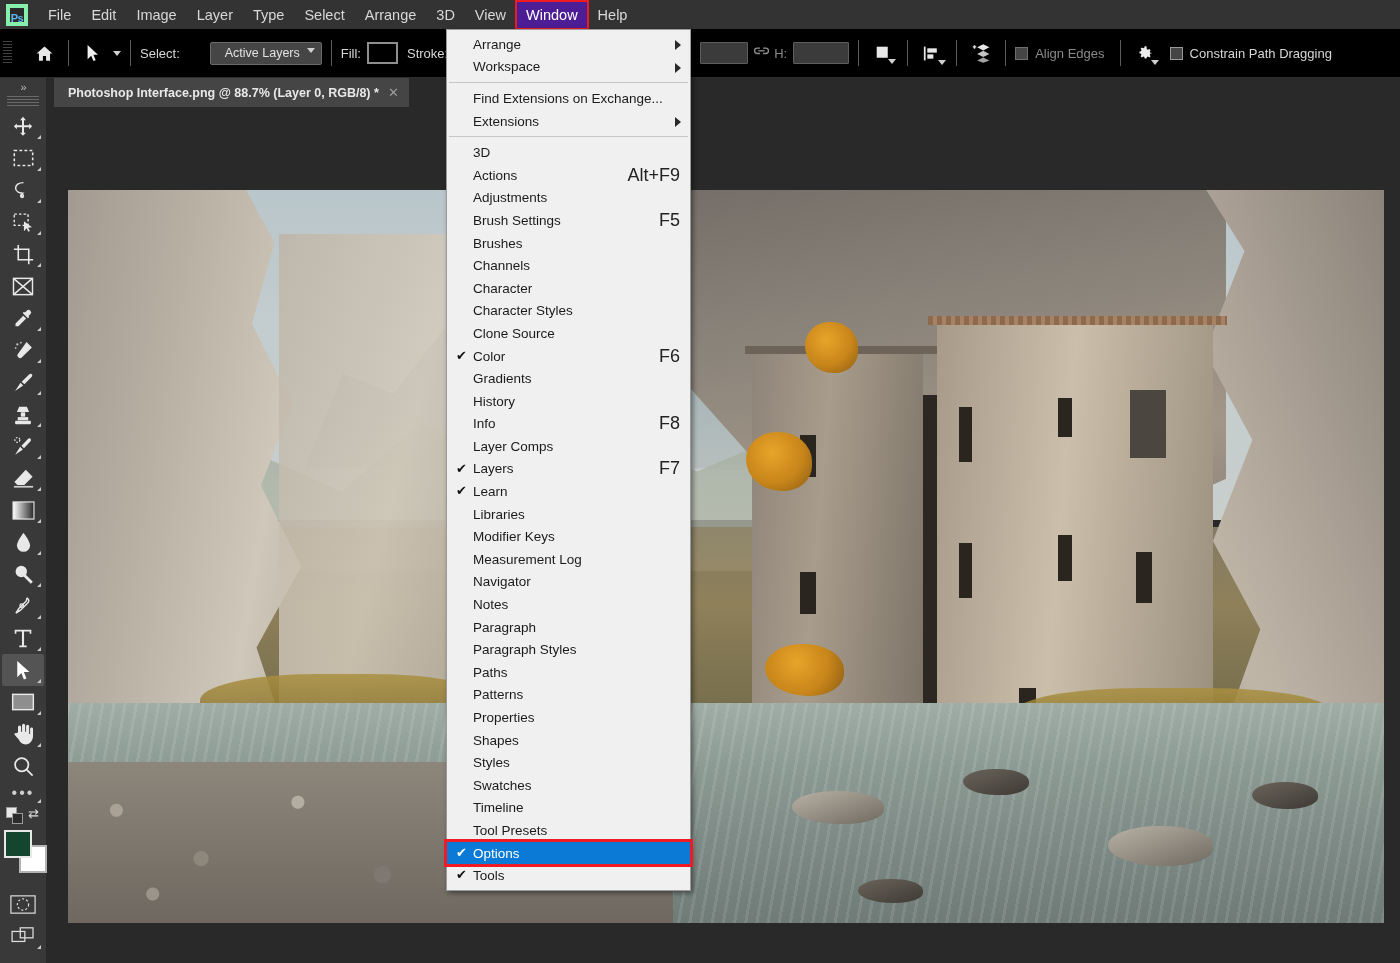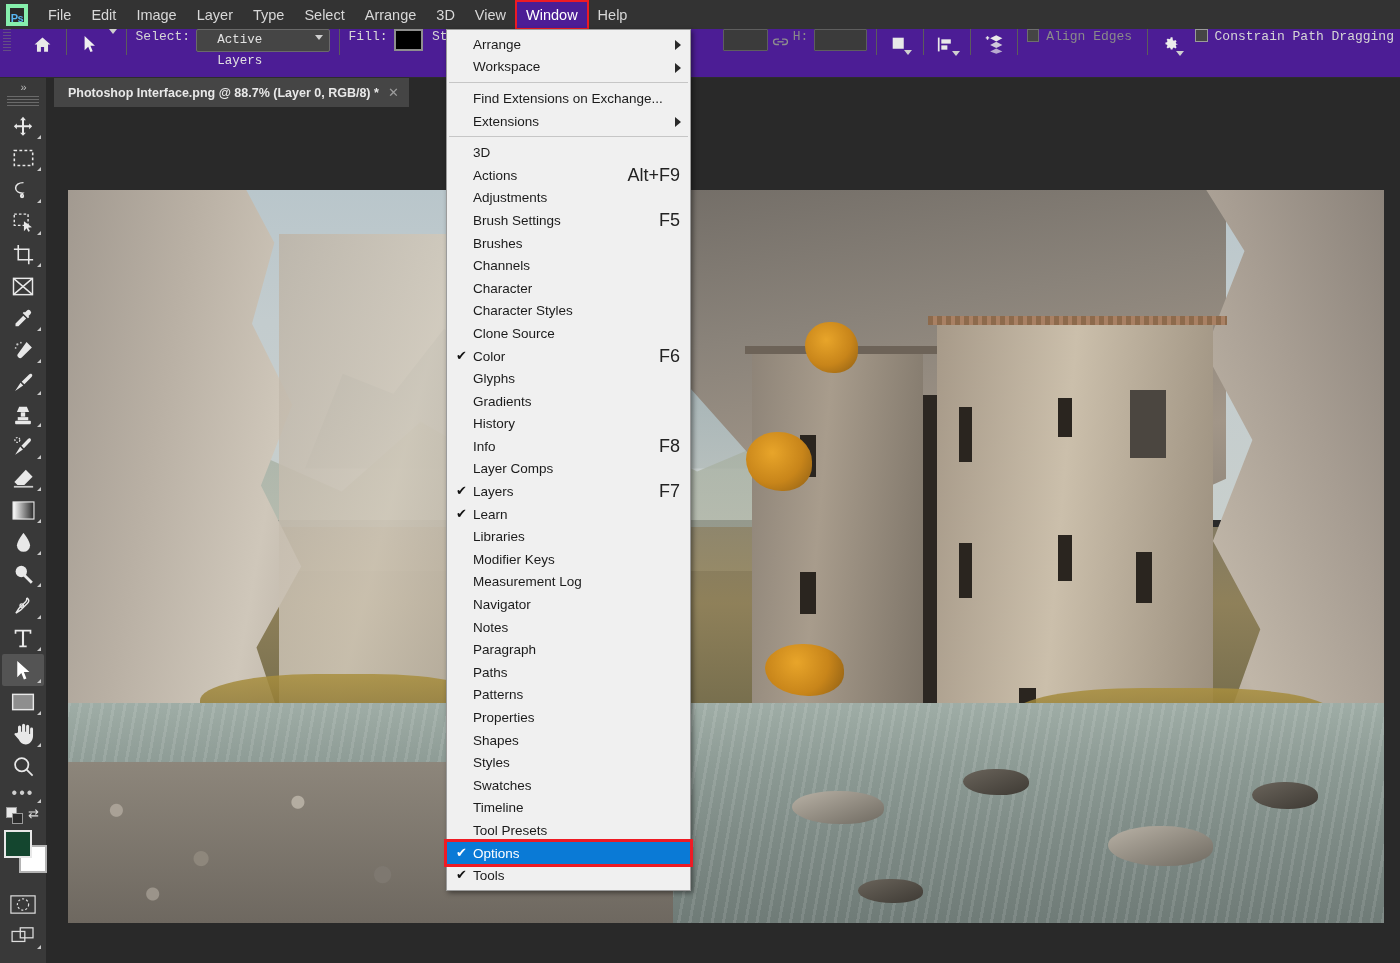--- a/index.html
+++ b/index.html
@@ -30,34 +30,34 @@
   }
   .menubar-item.active {
     background:#4c1d95; color:#ffffff;
     outline:2px solid #ee1b24; outline-offset:0px;
     position:relative; z-index:60;
   }
 
   
   .optionsbar {
     position:absolute; left:0; top:29px; width:1400px; height:49px;
-    background:#4c1d95; border-bottom:1px solid #2d2d2d;
-    display:flex; z-index:20;font-family:Liberation Mono, monospace;
+    background:#000000; border-bottom:1px solid #2d2d2d;
+    display:flex; align-items:center; z-index:20;
   }
   .ob-grip { width:9px; height:24px; margin-left:3px; margin-right:3px;
     background-image:repeating-linear-gradient(to bottom,#777 0 1px, transparent 1px 3px);
     background-size:2px 100%; background-repeat:repeat-x; opacity:.55;}
   .ob-sep { width:1px; height:26px; background:#5c5c5c; margin:0 9px; }
   .ob-icon { width:30px; height:30px; display:flex; align-items:center; justify-content:center; color:#e6e6e6;}
   .ob-label { color:#d6d6d6; font-size:13px; margin-right:6px; white-space:nowrap; }
   .ob-label.dim { color:#8a8a8a; }
   .ob-select {
     background:#454545; border:1px solid #6a6a6a; border-radius:2px;
-    height:23px; min-width:112px; padding:0 20px 0 20px;
-    color:#e2e2e2; font-size:12.5px; line-height:21px; position:relative;
+    height:23px; min-width:112px; padding:0 20px 0 14px;
+    color:#e2e2e2; font-size:12.5px; line-height:21px; position:relative;margin-left:24px;
   }
   .ob-select .cv { position:absolute; right:6px; top:7px; }
   .caret-dn { width:0;height:0;border-left:4px solid transparent;border-right:4px solid transparent;border-top:5px solid #cfcfcf;}
   .swatch-fill { width:31px; height:22px; background:#000; border:2px solid #8e8e8e; }
   .ob-field { background:#3b3b3b; border:1px solid #5e5e5e; height:22px; width:56px; border-radius:1px;}
   .ob-check { width:13px; height:13px; border:1px solid #9a9a9a; background:#454545; margin-right:7px; }
   .ob-check.dim { border-color:#6e6e6e; }
 
   
   .tabbar {
@@ -672,23 +672,20 @@
         </div>
         <div class="mi">
           <span>Clone Source</span>
         </div>
         <div class="mi">
           <span class="chk">✔</span>
           <span>Color</span>
           <span class="acc">F6</span>
         </div>
         <div class="mi">
-          <span>Glyphs</span>
-        </div>
-        <div class="mi">
           <span>Gradients</span>
         </div>
         <div class="mi">
           <span>History</span>
         </div>
         <div class="mi">
           <span>Info</span>
           <span class="acc">F8</span>
         </div>
         <div class="mi">
@@ -715,20 +712,23 @@
         <div class="mi">
           <span>Navigator</span>
         </div>
         <div class="mi">
           <span>Notes</span>
         </div>
         <div class="mi">
           <span>Paragraph</span>
         </div>
         <div class="mi">
+          <span>Paragraph Styles</span>
+        </div>
+        <div class="mi">
           <span>Paths</span>
         </div>
         <div class="mi">
           <span>Patterns</span>
         </div>
         <div class="mi">
           <span>Properties</span>
         </div>
         <div class="mi">
           <span>Shapes</span>

